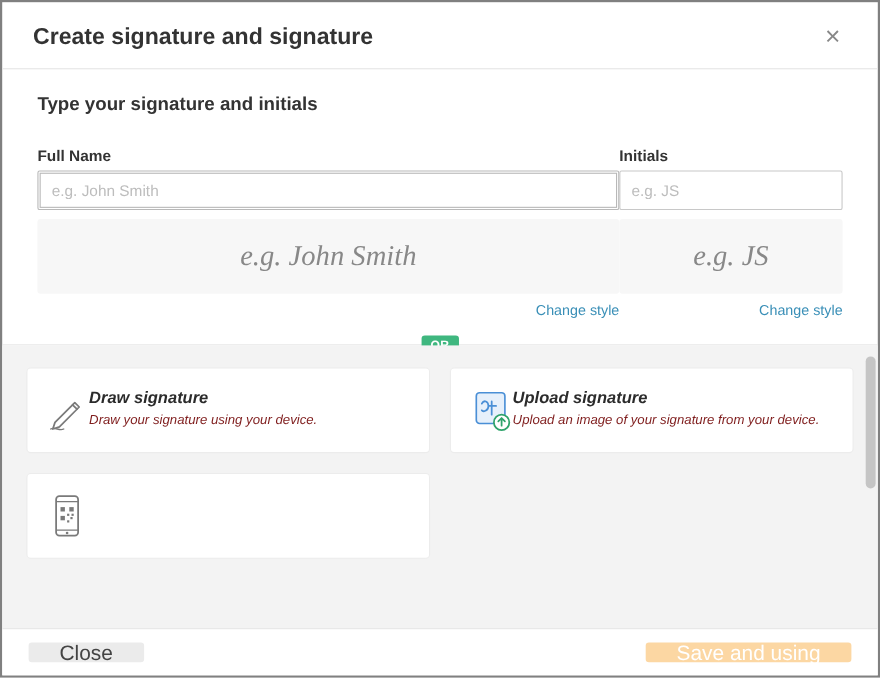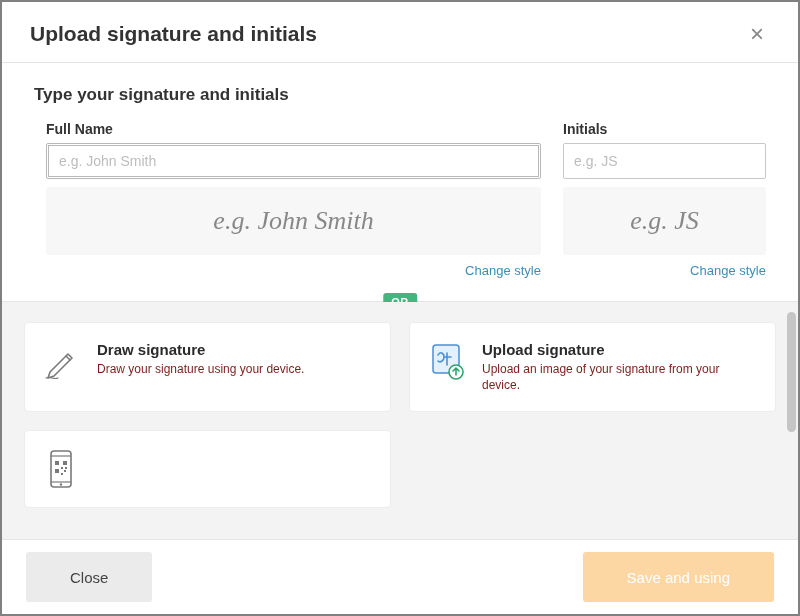--- a/index.html
+++ b/index.html
@@ -40,26 +40,24 @@
     height: 1px;
     background: #e5e5e5;
   }
   .type-section {
     padding: 22px 32px 14px 32px;
   }
   .type-section h2 {
     font-size: 17px;
     font-weight: 600;
     color: #333;
-    margin-bottom: 16px;
+    margin-bottom: 28px;
   }
   .fields-row {
     display: flex;
-    gap: 22px;
-    margin-left: 12px;
   }
   .field-col {
     display: flex;
     flex-direction: column;
   }
   .field-col.full { flex: 1 1 auto; }
   .field-col.init { flex: 0 0 200px; }
   .field-label {
     font-size: 14px;
     font-weight: 600;
@@ -132,22 +130,23 @@
     grid-template-columns: 1fr 1fr;
     gap: 18px;
   }
   .method-card {
     background: #fff;
     border: 1px solid #ececec;
     border-radius: 4px;
     padding: 18px 16px;
     display: flex;
     align-items: flex-start;
-    gap: 16px;
+    gap: 0;
     cursor: pointer;
+    font-style: italic;
   }
   .method-icon {
     flex: 0 0 40px;
     height: 40px;
     display: flex;
     align-items: center;
     justify-content: center;
   }
   .method-text h3 {
     font-size: 15px;
@@ -171,44 +170,44 @@
   }
   .footer {
     border-top: 1px solid #e5e5e5;
     background: #fff;
     padding: 12px 24px;
     display: flex;
     justify-content: space-between;
     align-items: center;
   }
   .btn {
-    height: 50px;
-    padding: 0 44px;
+    height: 18px;
+    padding: 0 28px;
     border: none;
     border-radius: 3px;
-    font-size: 15px;
+    font-size: 19px;
     cursor: pointer;
   }
   .btn-close {
     background: #ebebeb;
     color: #444;
   }
   .btn-save {
     background: #fcd7a3;
     color: #fff;
     font-weight: 500;
   }
 </style>
 </head>
 <body>
 
 <div class="modal">
 
   <div class="header">
-    <h1>Upload signature and initials</h1>
+    <h1>Create signature and signature</h1>
     <span class="close-x">×</span>
   </div>
   <div class="hr"></div>
 
   <div class="type-section">
     <h2>Type your signature and initials</h2>
 
     <div class="fields-row">
 
       <div class="field-col full">

